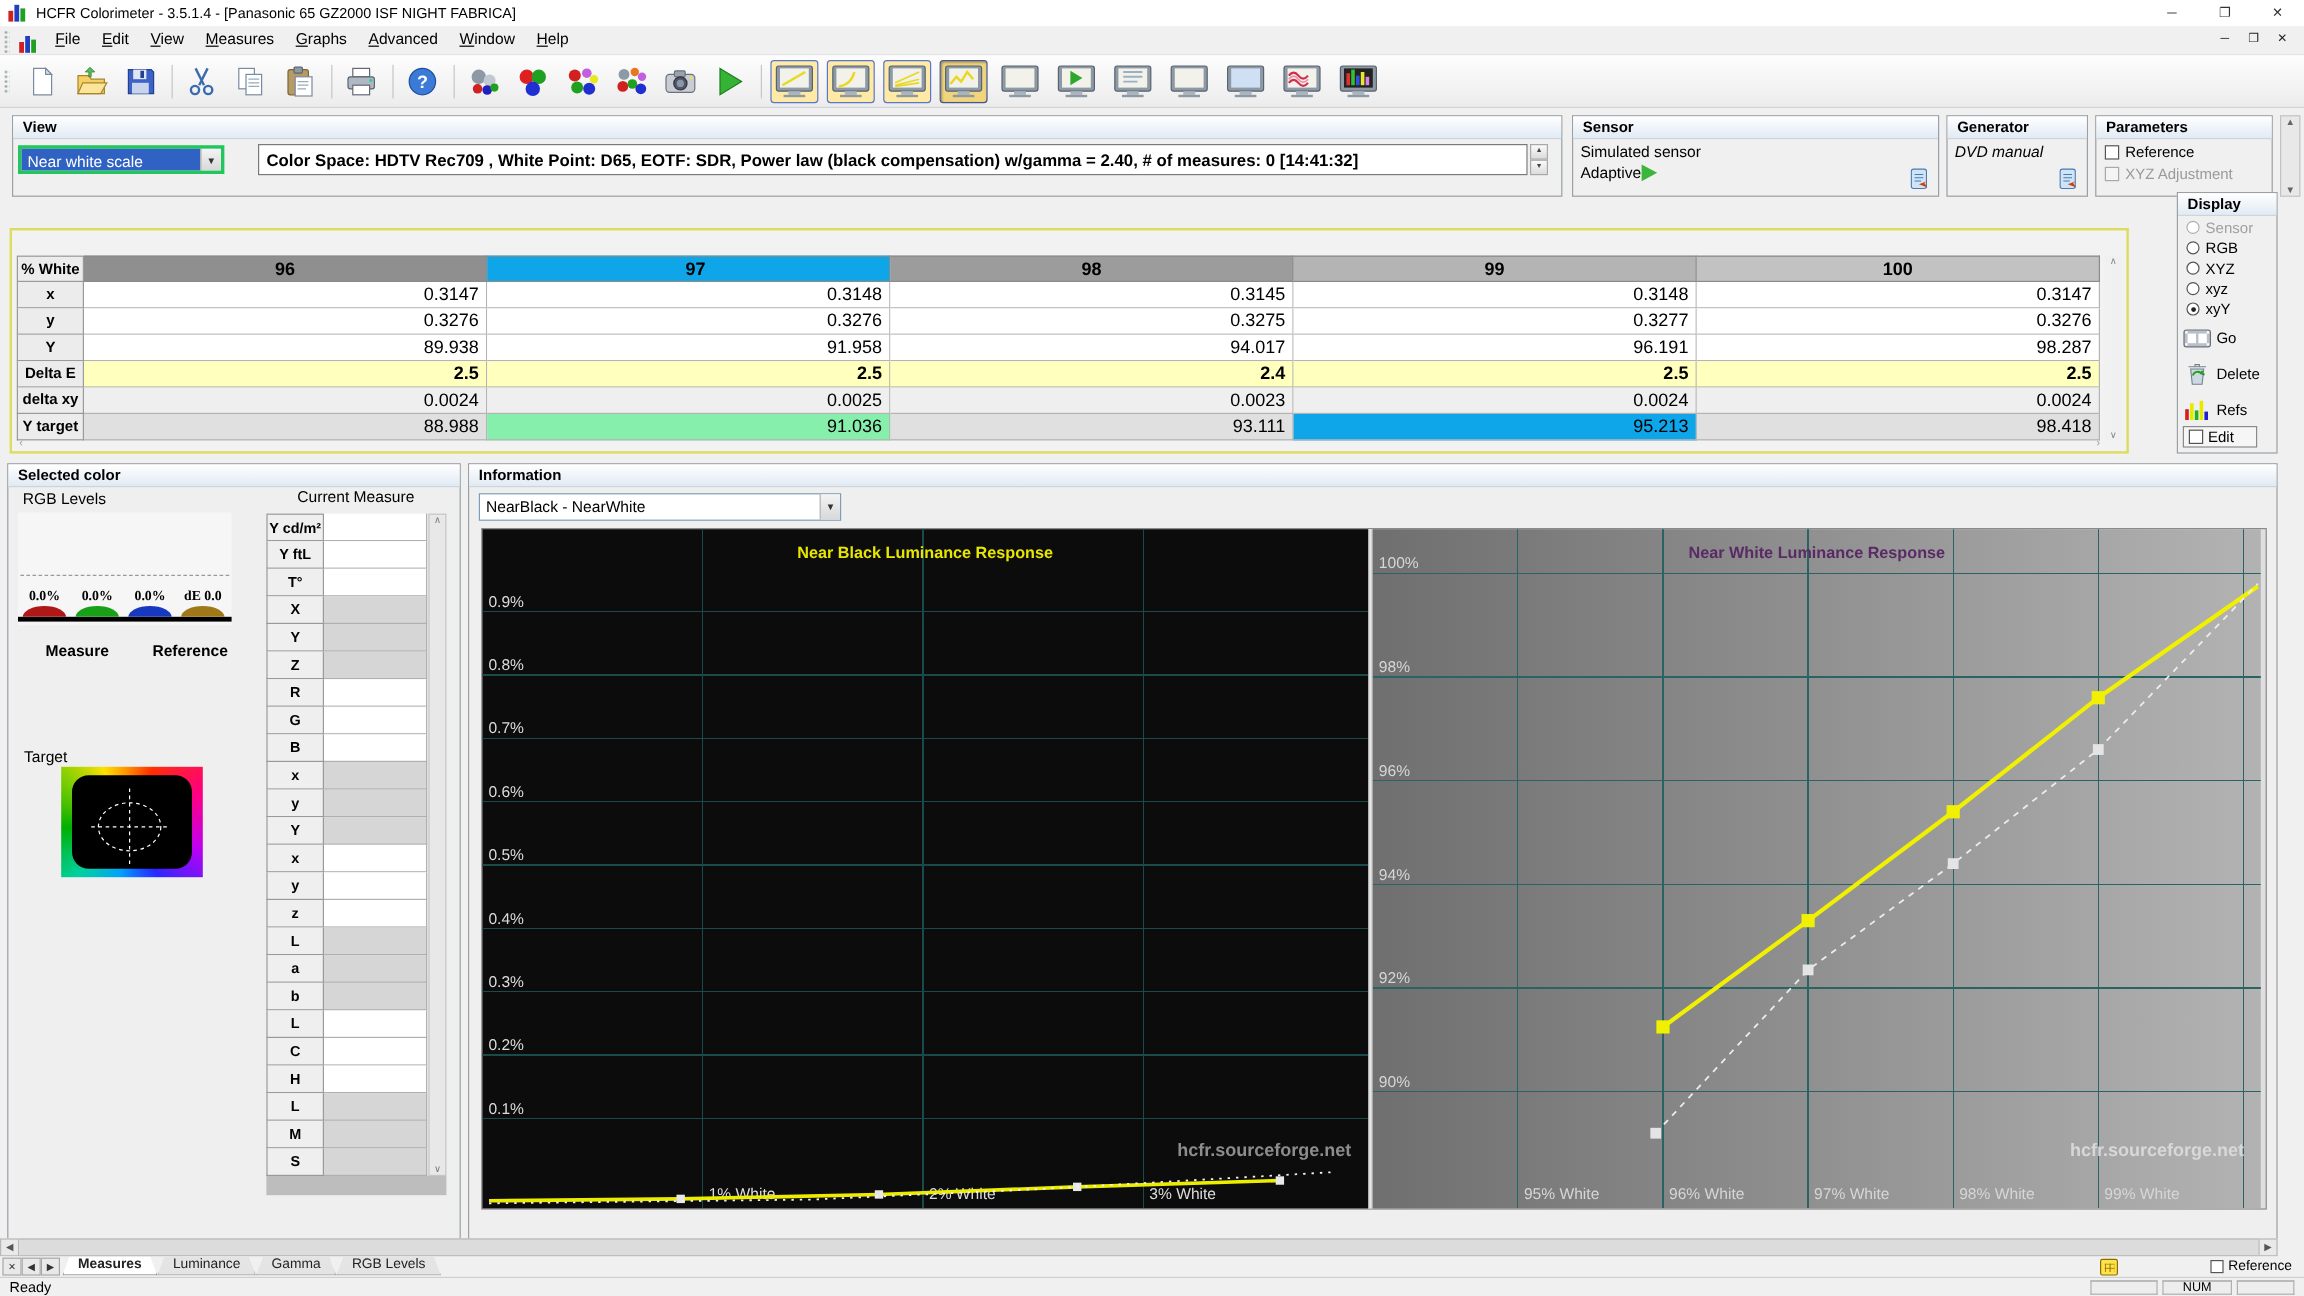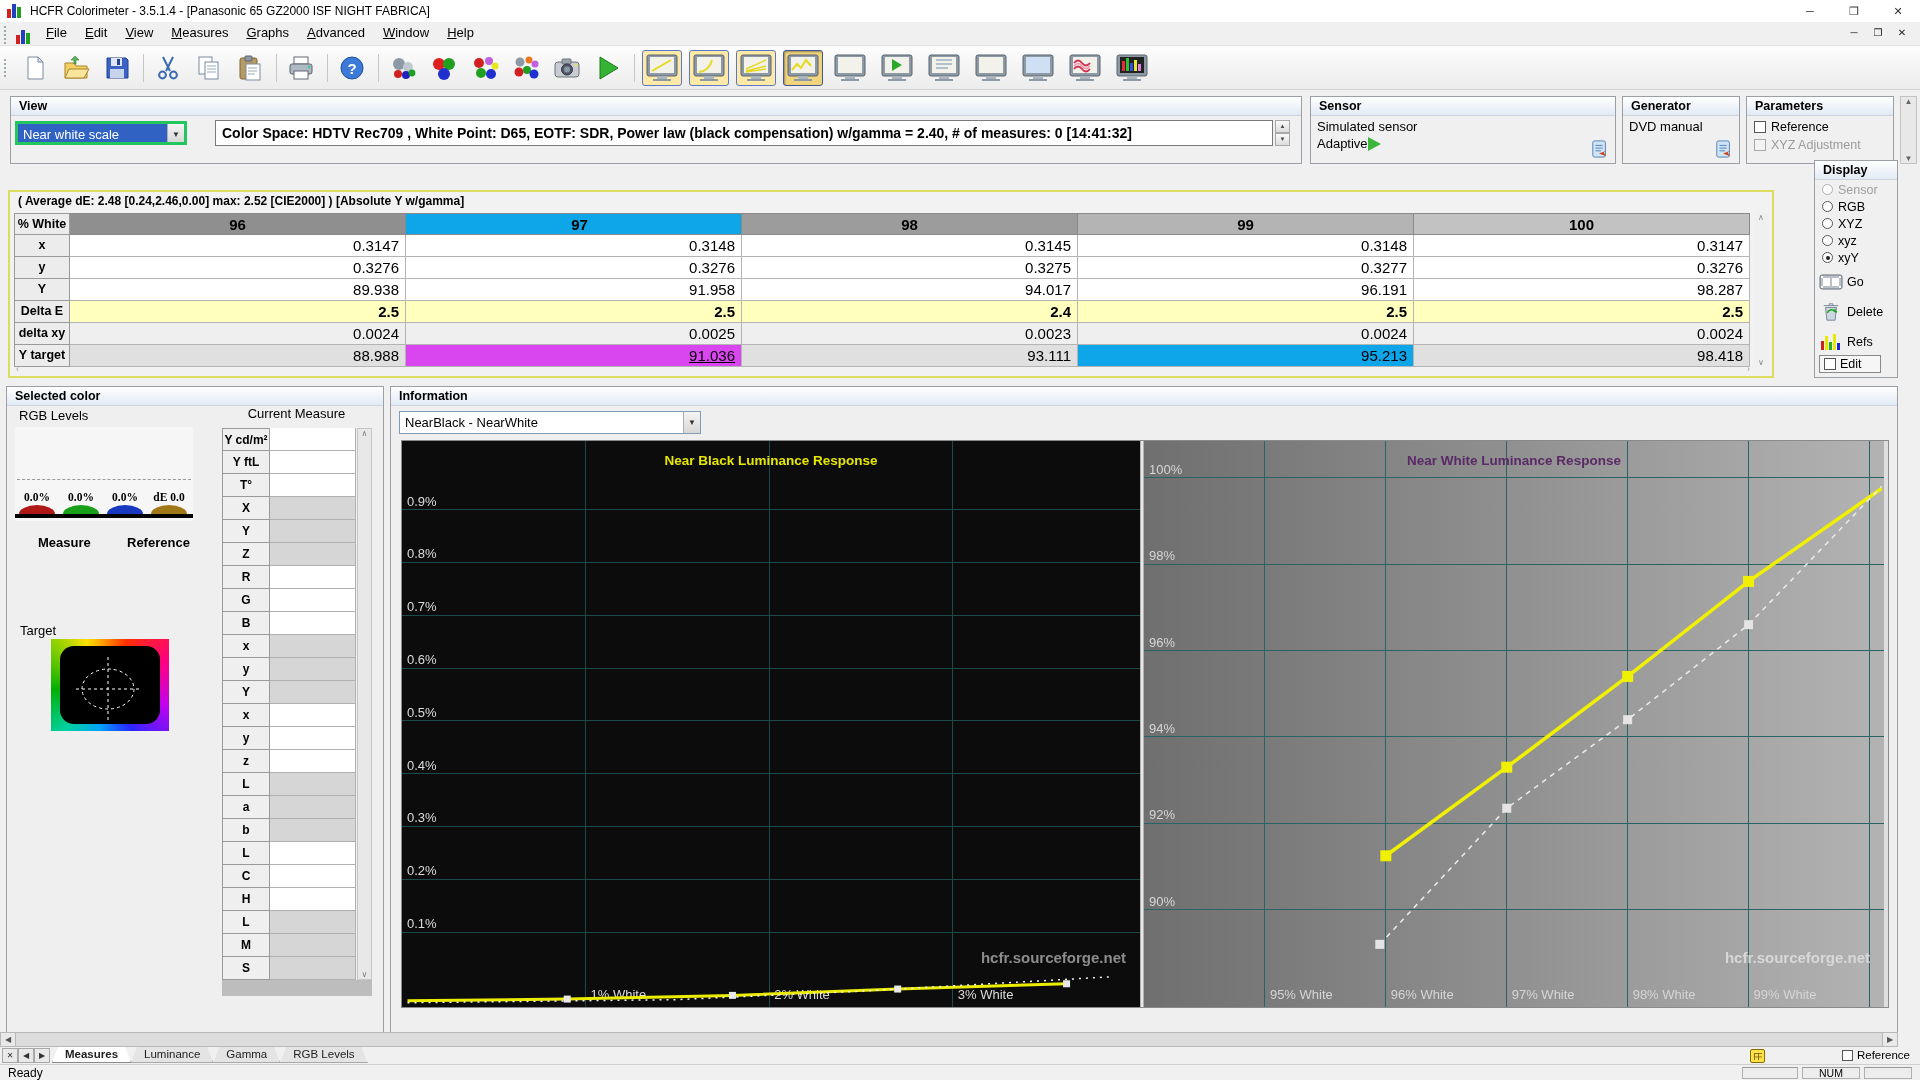--- a/index.html
+++ b/index.html
@@ -42,21 +42,21 @@
   #spinner{position:absolute;left:1264px;top:23px;width:15px;height:26px;display:flex;flex-direction:column;}
   #spinner span{flex:1;border:1px solid #a8a8a8;background:linear-gradient(#fafafa,#dcdcdc);font-size:6px;line-height:11px;text-align:center;color:#444;}
 
   #sensor-panel{left:1310px;top:96px;width:306px;height:68px;}
   #sensor-panel .row1{padding:3px 6px 0 6px;font-size:13px;}
   #sensor-panel .row2{padding:2px 6px;font-size:13px;display:flex;align-items:center;}
   .playtri{width:0;height:0;border-left:13px solid #3cb53c;border-top:7px solid transparent;border-bottom:7px solid transparent;}
   .cfgicon{position:absolute;right:6px;bottom:3px;width:18px;height:20px;}
 
   #generator-panel{left:1622px;top:96px;width:118px;height:68px;}
-  #generator-panel .row1{padding:3px 6px;font-size:13px;}
+  #generator-panel .row1{padding:3px 6px;font-size:13px;font-style:italic;}
 
   #parameters-panel{left:1746px;top:96px;width:148px;height:68px;}
   .cbrow{display:flex;align-items:center;gap:5px;padding:4px 0 0 7px;font-size:12.5px;}
   .cb{width:12px;height:12px;background:#fff;border:1px solid #555;flex:0 0 auto;}
   .cbrow.dis{color:#9a9a9a;}
   .cbrow.dis .cb{border-color:#a8a8a8;background:#f4f4f4;}
 
   #panels-scroll{position:absolute;left:1900px;top:96px;width:17px;height:68px;background:#e8e8e8;border:1px solid #c2c2c2;display:flex;flex-direction:column;justify-content:space-between;align-items:center;font-size:8px;color:#666;}
 
   
@@ -451,21 +451,20 @@
         <span>XYZ Adjustment</span>
       </div>
   </div>
 
   <div id="panels-scroll">
       <span>▲</span>
       <span>▼</span>
     </div>
 
   <div id="measure-panel">
-    <div id="measure-caption">( Average dE: 2.48 [0.24,2.46,0.00] max: 2.52 [CIE2000] ) [Absolute Y w/gamma]</div>
     <div id="measure-grid">
         <div class="mrow">
           <div class="mlab">% White</div>
           <div class="mcell mhead" style="background: rgb(143, 143, 143);">96</div>
           <div class="mcell mhead" style="background: #0ea5e9; padding-left: 12px;">97</div>
           <div class="mcell mhead" style="background: rgb(156, 156, 156);">98</div>
           <div class="mcell mhead" style="background: rgb(180, 180, 180);">99</div>
           <div class="mcell mhead" style="background: rgb(194, 194, 194);">100</div>
         </div>
         <div class="mrow">
@@ -504,21 +503,21 @@
           <div class="mlab">delta xy</div>
           <div class="mcell" style="background: rgb(239, 239, 239);">0.0024</div>
           <div class="mcell" style="background: rgb(239, 239, 239);">0.0025</div>
           <div class="mcell" style="background: rgb(239, 239, 239);">0.0023</div>
           <div class="mcell" style="background: rgb(239, 239, 239);">0.0024</div>
           <div class="mcell" style="background: rgb(239, 239, 239);">0.0024</div>
         </div>
         <div class="mrow">
           <div class="mlab">Y target</div>
           <div class="mcell" style="background: rgb(224, 224, 224);">88.988</div>
-          <div class="mcell" style="background: #d946ef; text-decoration: underline;">91.036</div>
+          <div class="mcell" style="background: #86efac;">91.036</div>
           <div class="mcell" style="background: rgb(224, 224, 224);">93.111</div>
           <div class="mcell" style="background: #0ea5e9;">95.213</div>
           <div class="mcell" style="background: rgb(224, 224, 224);">98.418</div>
         </div>
       </div>
     <div id="measure-vscroll">
         <span>∧</span>
         <span>∨</span>
       </div>
     <span class="hchev" style="left:6px;">‹</span>

